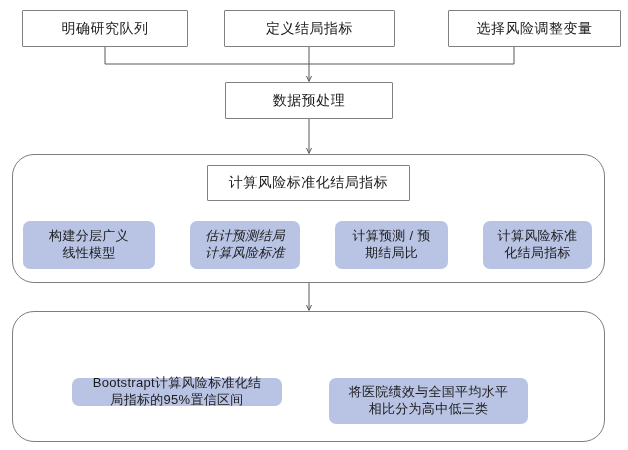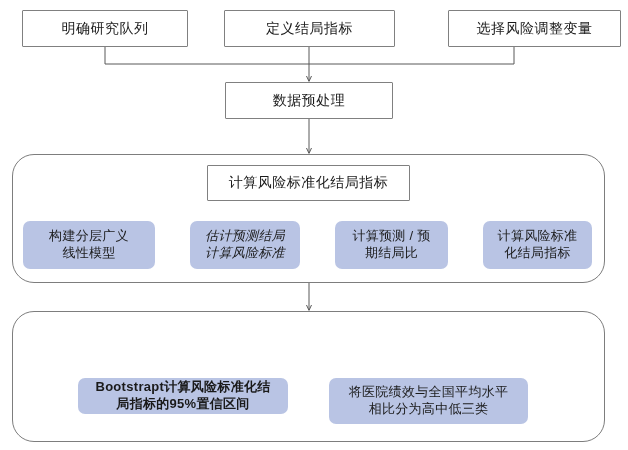--- a/index.html
+++ b/index.html
@@ -152,21 +152,21 @@
   <div class="chip" style="left:483px; top:221px; width:109px; height:48px;">
     <span>
       <span>计算风险标准</span>
       <span>化结局指标</span>
     </span>
   </div>
 
   <div class="group" style="left:12px; top:311px; width:593px; height:131px;"></div>
 
 
-  <div class="chip" style="left:78px; top:378px; width:210px; height:36px;font-weight:bold;">
+  <div class="chip" style="left:72px; top:378px; width:210px; height:28px;">
     <span>
       <span>Bootstrapt计算风险标准化结</span>
       <span>局指标的95%置信区间</span>
     </span>
   </div>
 
   <div class="chip" style="left:329px; top:378px; width:199px; height:46px;">
     <span>
       <span>将医院绩效与全国平均水平</span>
       <span>相比分为高中低三类</span>

